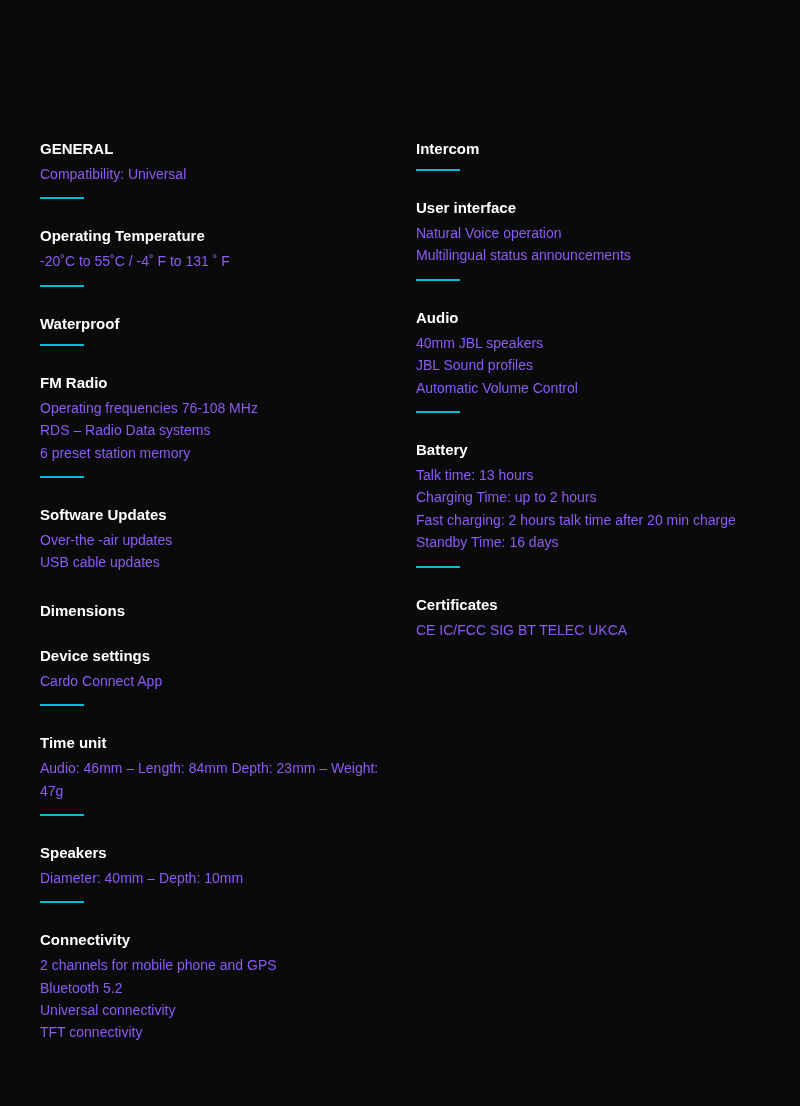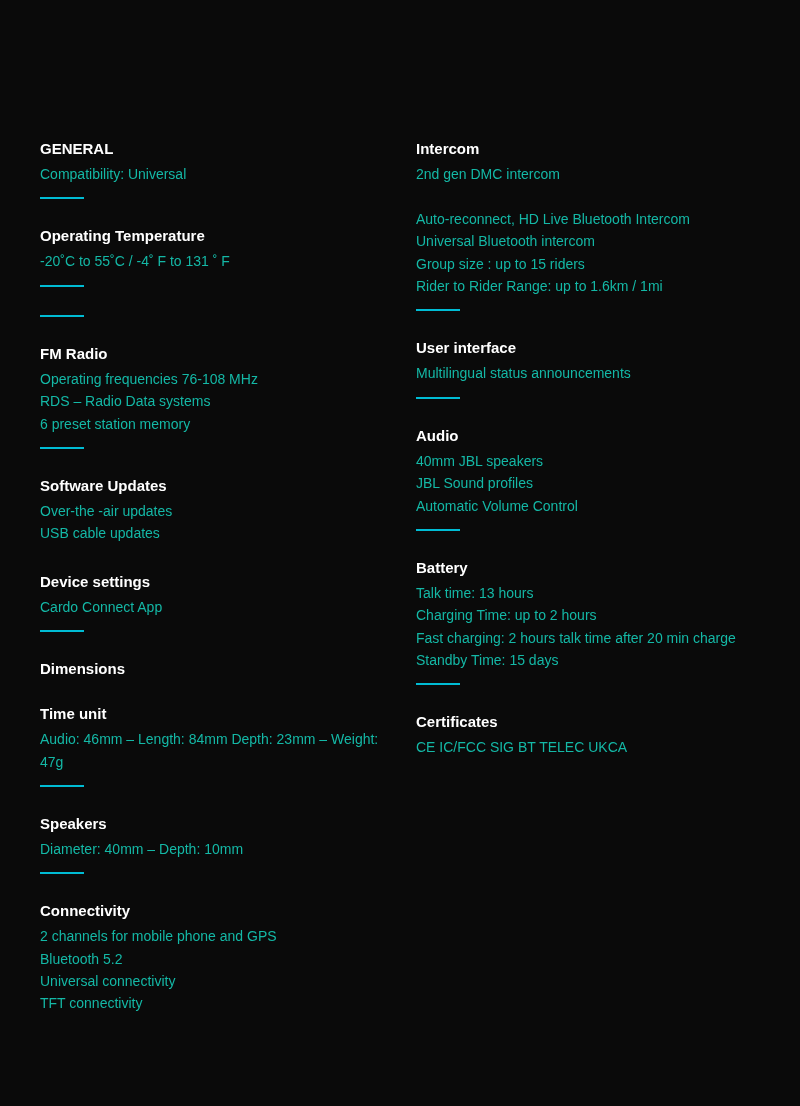--- a/index.html
+++ b/index.html
@@ -53,21 +53,21 @@
 
     .section-title {
       font-size: 15px;
       font-weight: 700;
       color: #ffffff;
       margin-bottom: 6px;
     }
 
     .section-body {
       font-size: 14px;
-      color: #14b8a6;
+      color: #8b5cf6;
       line-height: 1.6;
     }
 
     .divider {
       width: 44px;
       height: 2px;
       background-color: #00bcd4;
       margin-top: 12px;
     }
   </style>
@@ -89,47 +89,48 @@
         <div class="divider"></div>
       </div>
       <div class="spec-section">
         <div class="section-title">Operating Temperature</div>
         <div class="section-body">
           <div>-20˚C to 55˚C / -4˚ F to 131 ˚ F</div>
         </div>
         <div class="divider"></div>
       </div>
       <div class="spec-section">
+        <div class="section-title">Waterproof</div>
         <div class="divider"></div>
       </div>
       <div class="spec-section">
         <div class="section-title">FM Radio</div>
         <div class="section-body">
           <div>Operating frequencies 76-108 MHz</div>
           <div>RDS – Radio Data systems</div>
           <div>6 preset station memory</div>
         </div>
         <div class="divider"></div>
       </div>
       <div class="spec-section">
         <div class="section-title">Software Updates</div>
         <div class="section-body">
           <div>Over-the -air updates</div>
           <div>USB cable updates</div>
         </div>
       </div>
       <div class="spec-section">
+        <div class="section-title">Dimensions</div>
+      </div>
+      <div class="spec-section">
         <div class="section-title">Device settings</div>
         <div class="section-body">
           <div>Cardo Connect App</div>
         </div>
         <div class="divider"></div>
-      </div>
-      <div class="spec-section">
-        <div class="section-title">Dimensions</div>
       </div>
       <div class="spec-section">
         <div class="section-title">Time unit</div>
         <div class="section-body">
           <div>Audio: 46mm – Length: 84mm Depth: 23mm – Weight: 47g</div>
         </div>
         <div class="divider"></div>
       </div>
       <div class="spec-section">
         <div class="section-title">Speakers</div>
@@ -144,46 +145,46 @@
           <div>2 channels for mobile phone and GPS</div>
           <div>Bluetooth 5.2</div>
           <div>Universal connectivity</div>
           <div>TFT connectivity</div>
         </div>
       </div>
     </div>
   <div class="right-column" id="right-col">
       <div class="spec-section">
         <div class="section-title">Intercom</div>
-        <div class="section-body"><div>2nd gen DMC intercom</div><br><div>Auto-reconnect, HD Live Bluetooth Intercom</div><div>Universal Bluetooth intercom</div><div>Group size : up to 15 riders</div><div>Rider to Rider Range: up to 1.6km / 1mi</div></div>
         <div class="divider"></div>
       </div>
       <div class="spec-section">
         <div class="section-title">User interface</div>
         <div class="section-body">
+          <div>Natural Voice operation</div>
           <div>Multilingual status announcements</div>
         </div>
         <div class="divider"></div>
       </div>
       <div class="spec-section">
         <div class="section-title">Audio</div>
         <div class="section-body">
           <div>40mm JBL speakers</div>
           <div>JBL Sound profiles</div>
           <div>Automatic Volume Control</div>
         </div>
         <div class="divider"></div>
       </div>
       <div class="spec-section">
         <div class="section-title">Battery</div>
         <div class="section-body">
           <div>Talk time: 13 hours</div>
           <div>Charging Time: up to 2 hours</div>
           <div>Fast charging: 2 hours talk time after 20 min charge</div>
-          <div>Standby Time: 15 days</div>
+          <div>Standby Time: 16 days</div>
         </div>
         <div class="divider"></div>
       </div>
       <div class="spec-section">
         <div class="section-title">Certificates</div>
         <div class="section-body">
           <div>CE IC/FCC SIG BT TELEC UKCA</div>
         </div>
       </div>
     </div>

